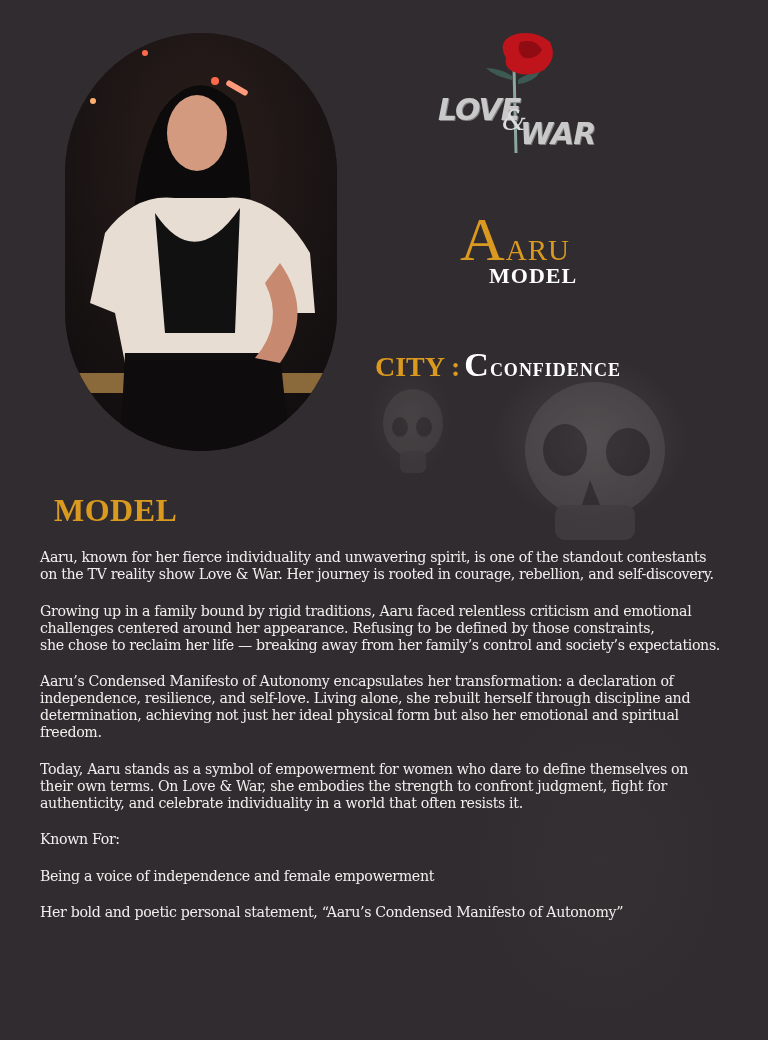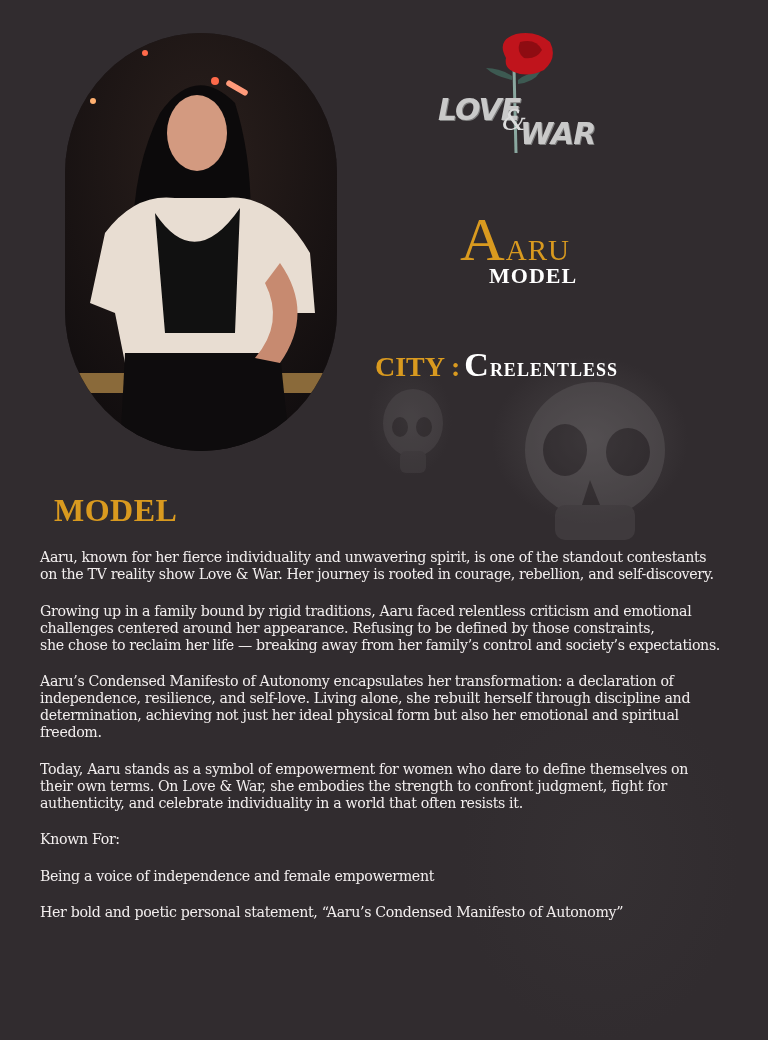--- a/index.html
+++ b/index.html
@@ -141,21 +141,21 @@
     <span class="logo-text-war">WAR</span>
   </div>
 
   <div class="name">
     <span class="cap">A</span><span>aru</span>
   </div>
   <div class="role">MODEL</div>
 
   <div class="city">
     <span class="city-label">CITY :</span>
-    <span class="city-value"><span class="cap">C</span><span>relentless</span></span>
+    <span class="city-value"><span class="cap">C</span><span>confidence</span></span>
   </div>
 
   <div class="about-title">MODEL</div>
   <div class="about-body">
     <p>Aaru, known for her fierce individuality and unwavering spirit, is one of the standout contestants
 on the TV reality show Love &amp; War. Her journey is rooted in courage, rebellion, and self-discovery.</p>
     <p>Growing up in a family bound by rigid traditions, Aaru faced relentless criticism and emotional
 challenges centered around her appearance. Refusing to be defined by those constraints,
 she chose to reclaim her life — breaking away from her family’s control and society’s expectations.</p>
     <p>Aaru’s Condensed Manifesto of Autonomy encapsulates her transformation: a declaration of

